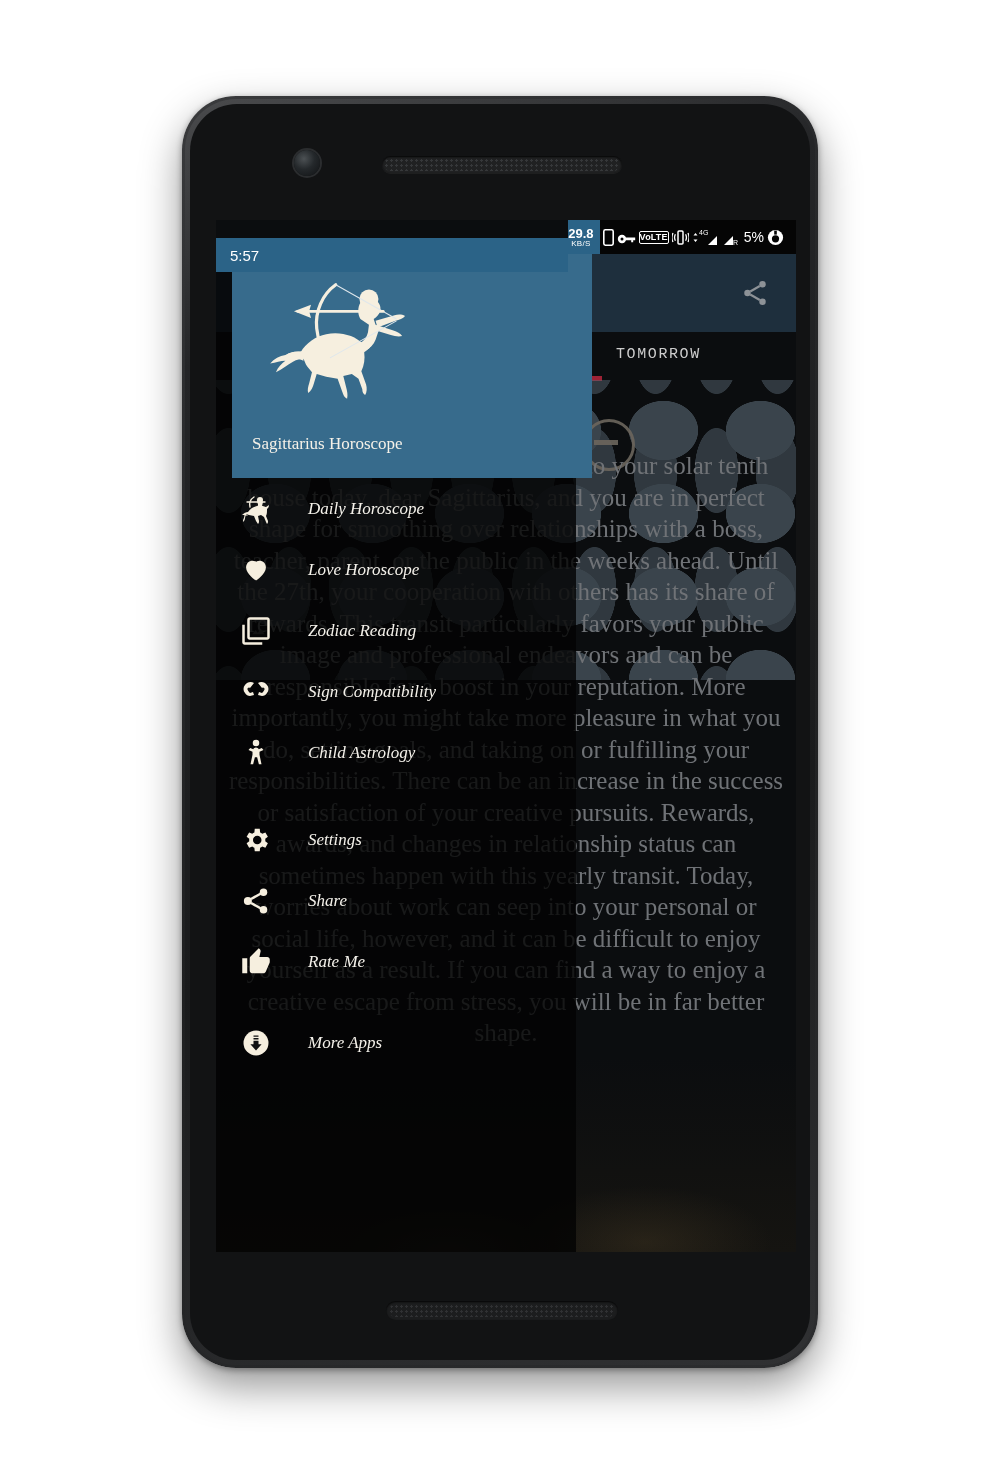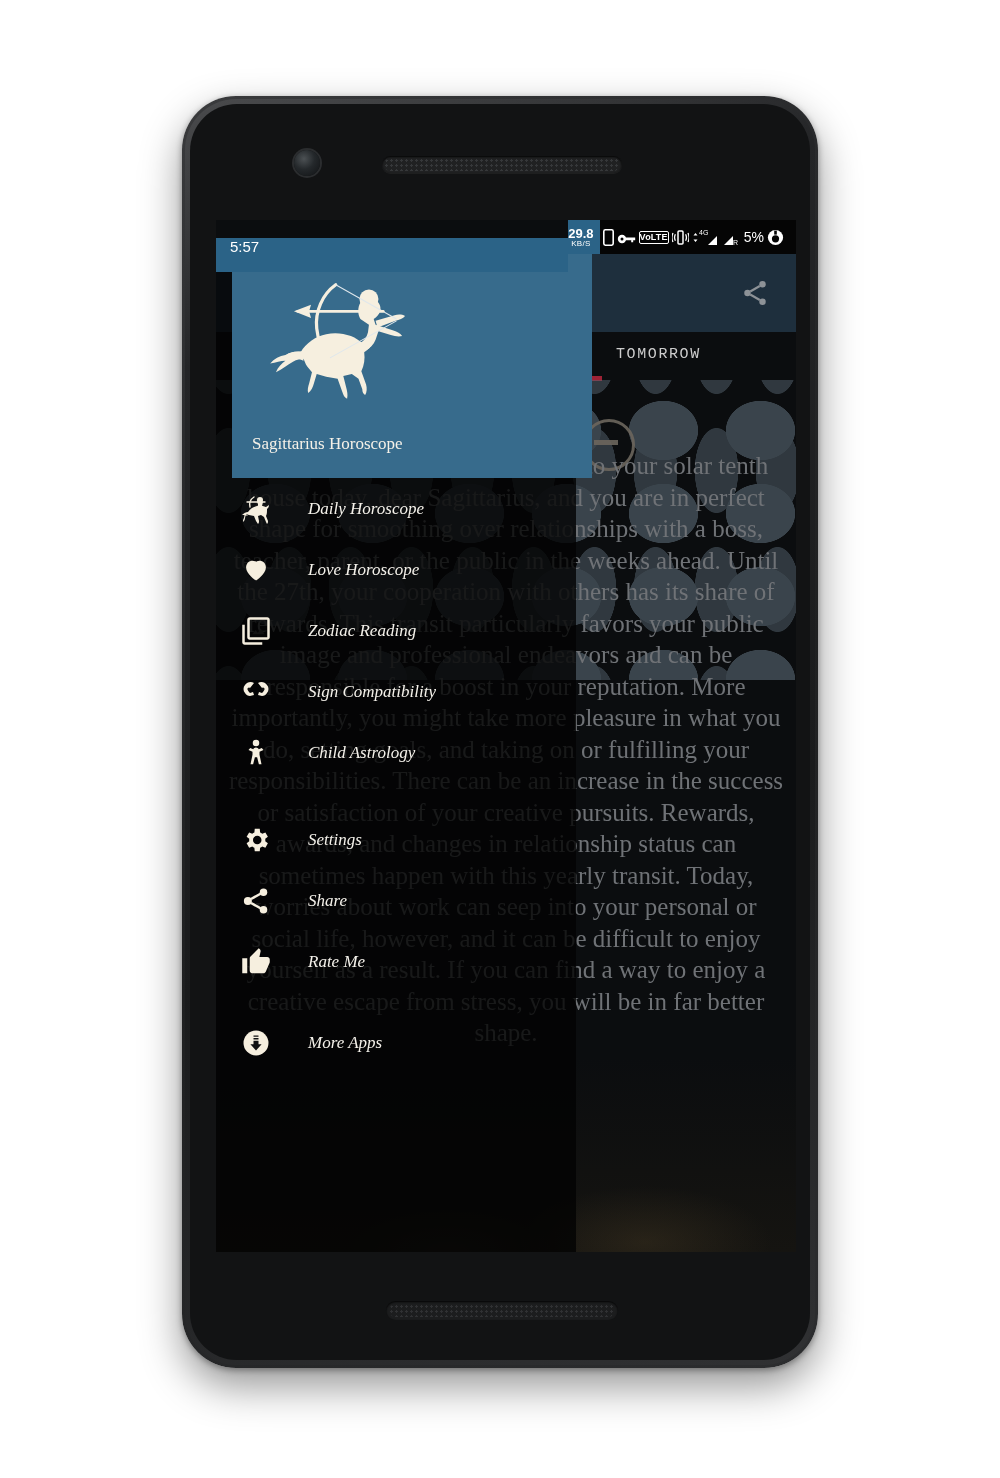--- a/index.html
+++ b/index.html
@@ -38,21 +38,21 @@
 
   
   #screen{
     position:absolute;left:26px;top:116px;width:580px;height:1032px;
     background:#0b0d0f;overflow:hidden;
   }
 
   
   #statusbar{position:absolute;left:0;top:0;width:100%;height:34px;
      display:flex;align-items:center;color:#ffffff;font-size:15px;}
-  #sb-left{width:356px;height:34px;background:#2b6387;display:flex;
+  #sb-left{width:356px;height:34px;background:#2b6387;display:flex;align-items:center;
      padding-left:14px;box-sizing:border-box;margin-top:36px;}
   #sb-right{flex:1;height:34px;background:#050505;display:flex;align-items:center;
      justify-content:flex-end;padding-right:12px;box-sizing:border-box;gap:3px;}
   .kbs{display:flex;flex-direction:column;align-items:center;line-height:1;
        background:#2b6387;height:34px;justify-content:center;padding-right:6px;}
   .kbs .n{font-size:13px;font-weight:bold;}
   .kbs .u{font-size:8px;font-weight:normal;letter-spacing:.3px;}
   .sb-ic{display:inline-flex;align-items:center;}
   .volte{border:1.6px solid #fff;border-radius:2px;font-size:9px;font-weight:bold;
      padding:0 0;line-height:11px;letter-spacing:.2px;}

